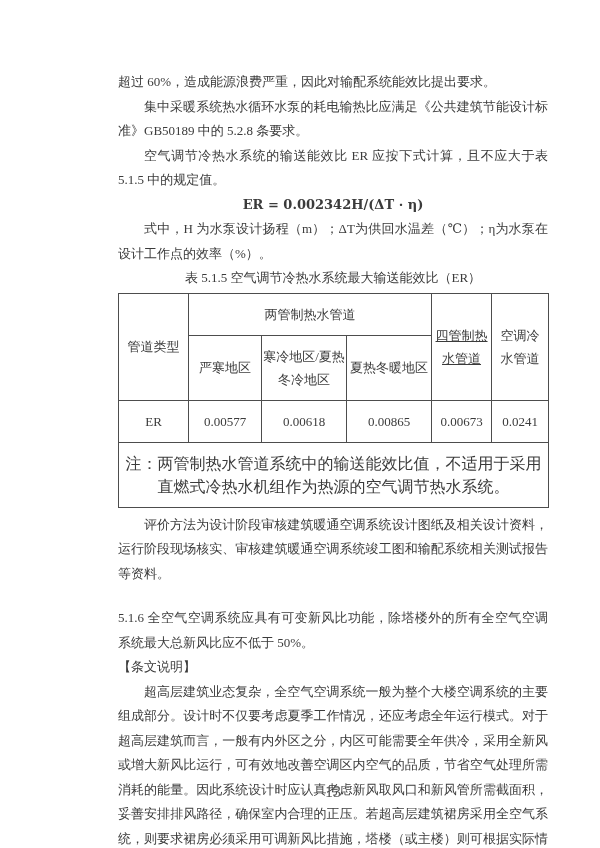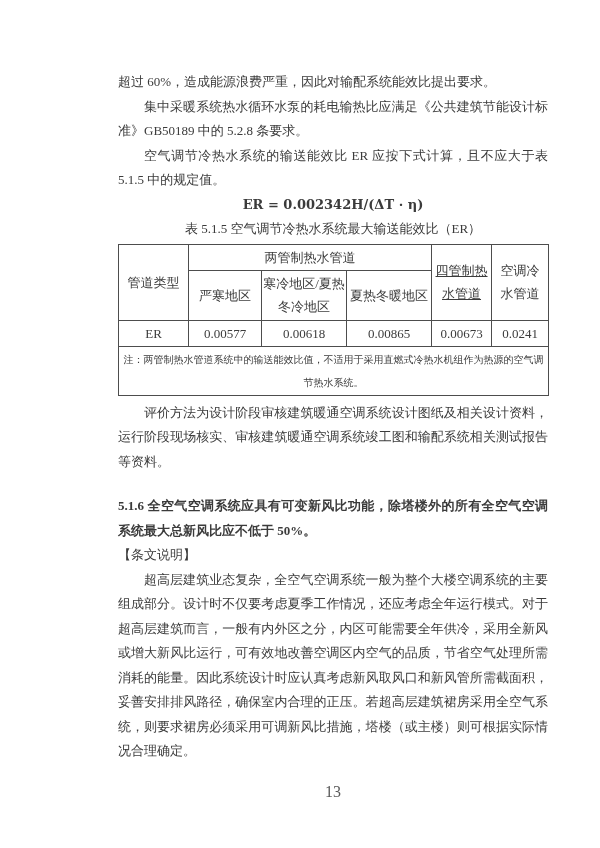--- a/index.html
+++ b/index.html
@@ -41,40 +41,40 @@
   table.er-table {
     border-collapse: collapse;
     table-layout: fixed;
     width: 430px;
     font-size: 13px;
   }
   table.er-table td {
     border: 1px solid #4d4d4d;
     text-align: center;
     vertical-align: middle;
-    padding: 1px 1px;
+    padding: 9px 1px;
     line-height: 23px;
     word-break: break-all;
   }
   tr.hrow1 { height: 24px; }
   tr.hrow2 { height: 50px; }
   tr.drow  { height: 26px; }
   .wrap4 { width: 4em; margin: 0 auto; text-align: center; text-decoration: underline; }
   .wrap3 { width: 3em; margin: 0 auto; text-align: right; }
   td.note-cell {
     text-align: left;
-    font-size: 10px;
+    font-size: 16px;
     line-height: 21px;
     padding: 2px 6px;
     vertical-align: top;
   }
   .para-eval { margin-top: 5px; }
   .section-heading {
     margin-top: 20px;
-    font-weight: bold;
+    font-weight: normal;
     text-indent: 0;
   }
   .explanation-label { text-indent: 0; }
   .page-number {
     position: absolute;
     left: 0; right: 0; top: 783px;
     text-align: center;
     font-size: 16px;
     color: #5a5a5a;
   }
@@ -86,20 +86,21 @@
   <div class="content">
 
     <p>超过 60%，造成能源浪费严重，因此对输配系统能效比提出要求。</p>
 
     <p class="indent">集中采暖系统热水循环水泵的耗电输热比应满足《公共建筑节能设计标准》GB50189 中的 5.2.8 条要求。</p>
 
     <p class="indent">空气调节冷热水系统的输送能效比 ER 应按下式计算，且不应大于表 5.1.5 中的规定值。</p>
 
     <p class="formula">ER = 0.002342H/(ΔT · η)</p>
 
+    <p class="indent">式中，H 为水泵设计扬程（m）；ΔT为供回水温差（℃）；η为水泵在设计工作点的效率（%）。</p>
 
     <div class="table-caption">表 5.1.5 空气调节冷热水系统最大输送能效比（ER）</div>
 
     <table class="er-table">
       <colgroup>
         <col style="width:70px">
         <col style="width:73px">
         <col style="width:85px">
         <col style="width:85px">
         <col style="width:60px">

